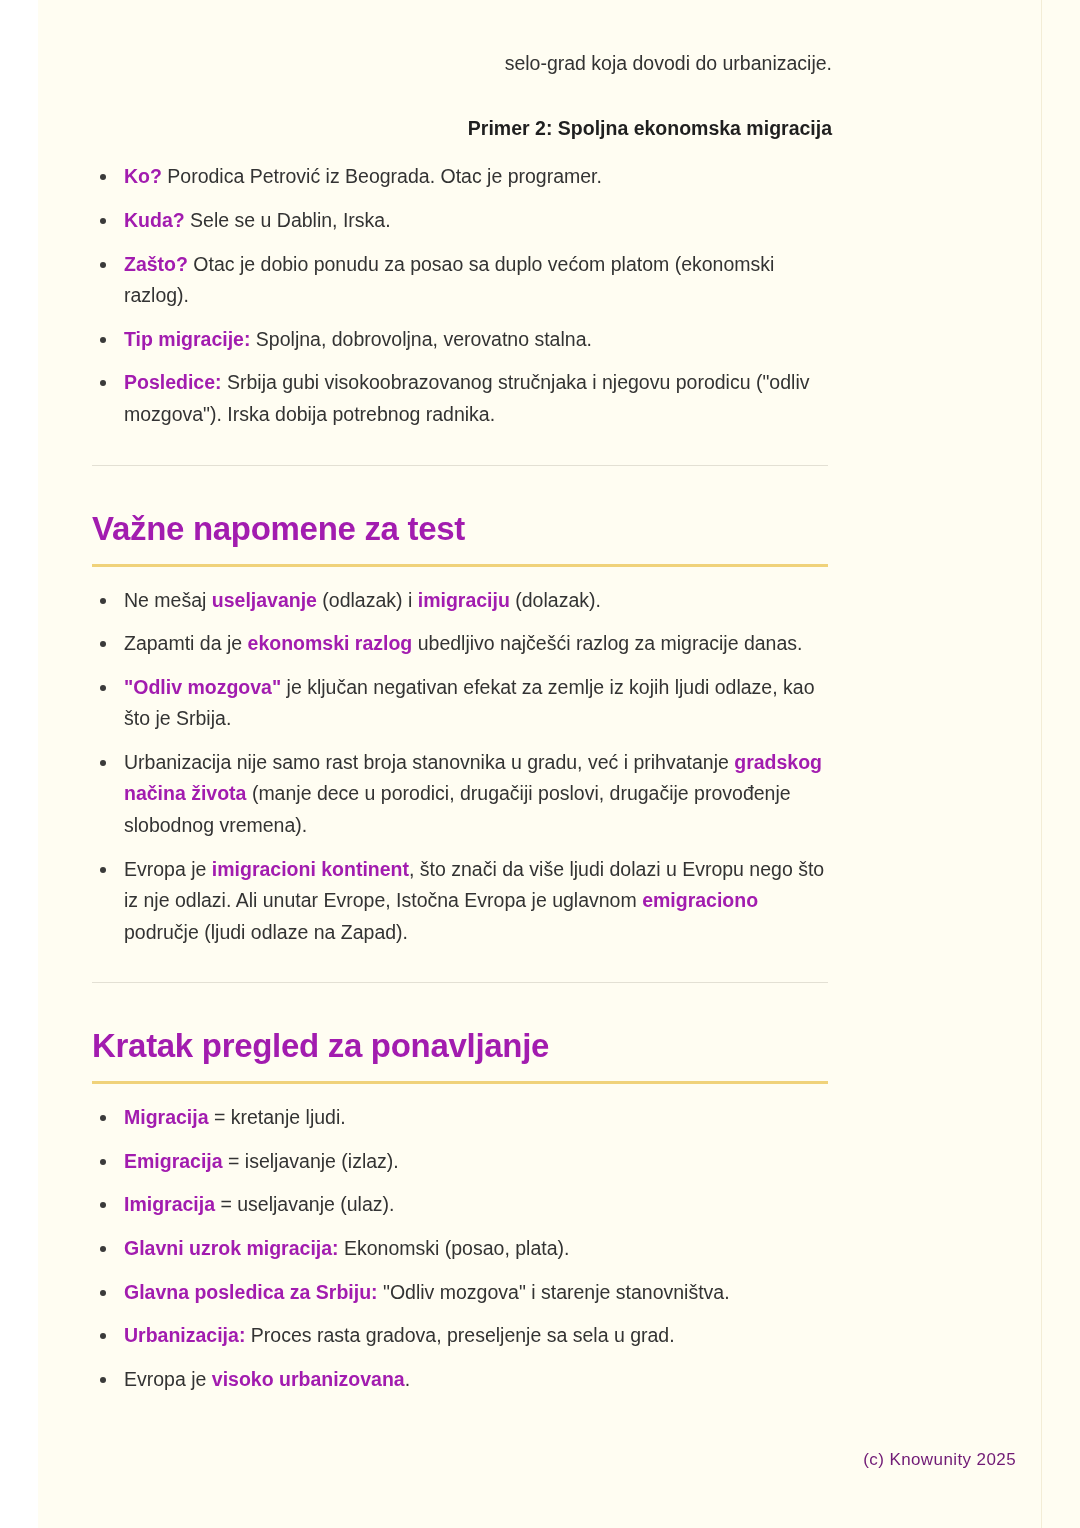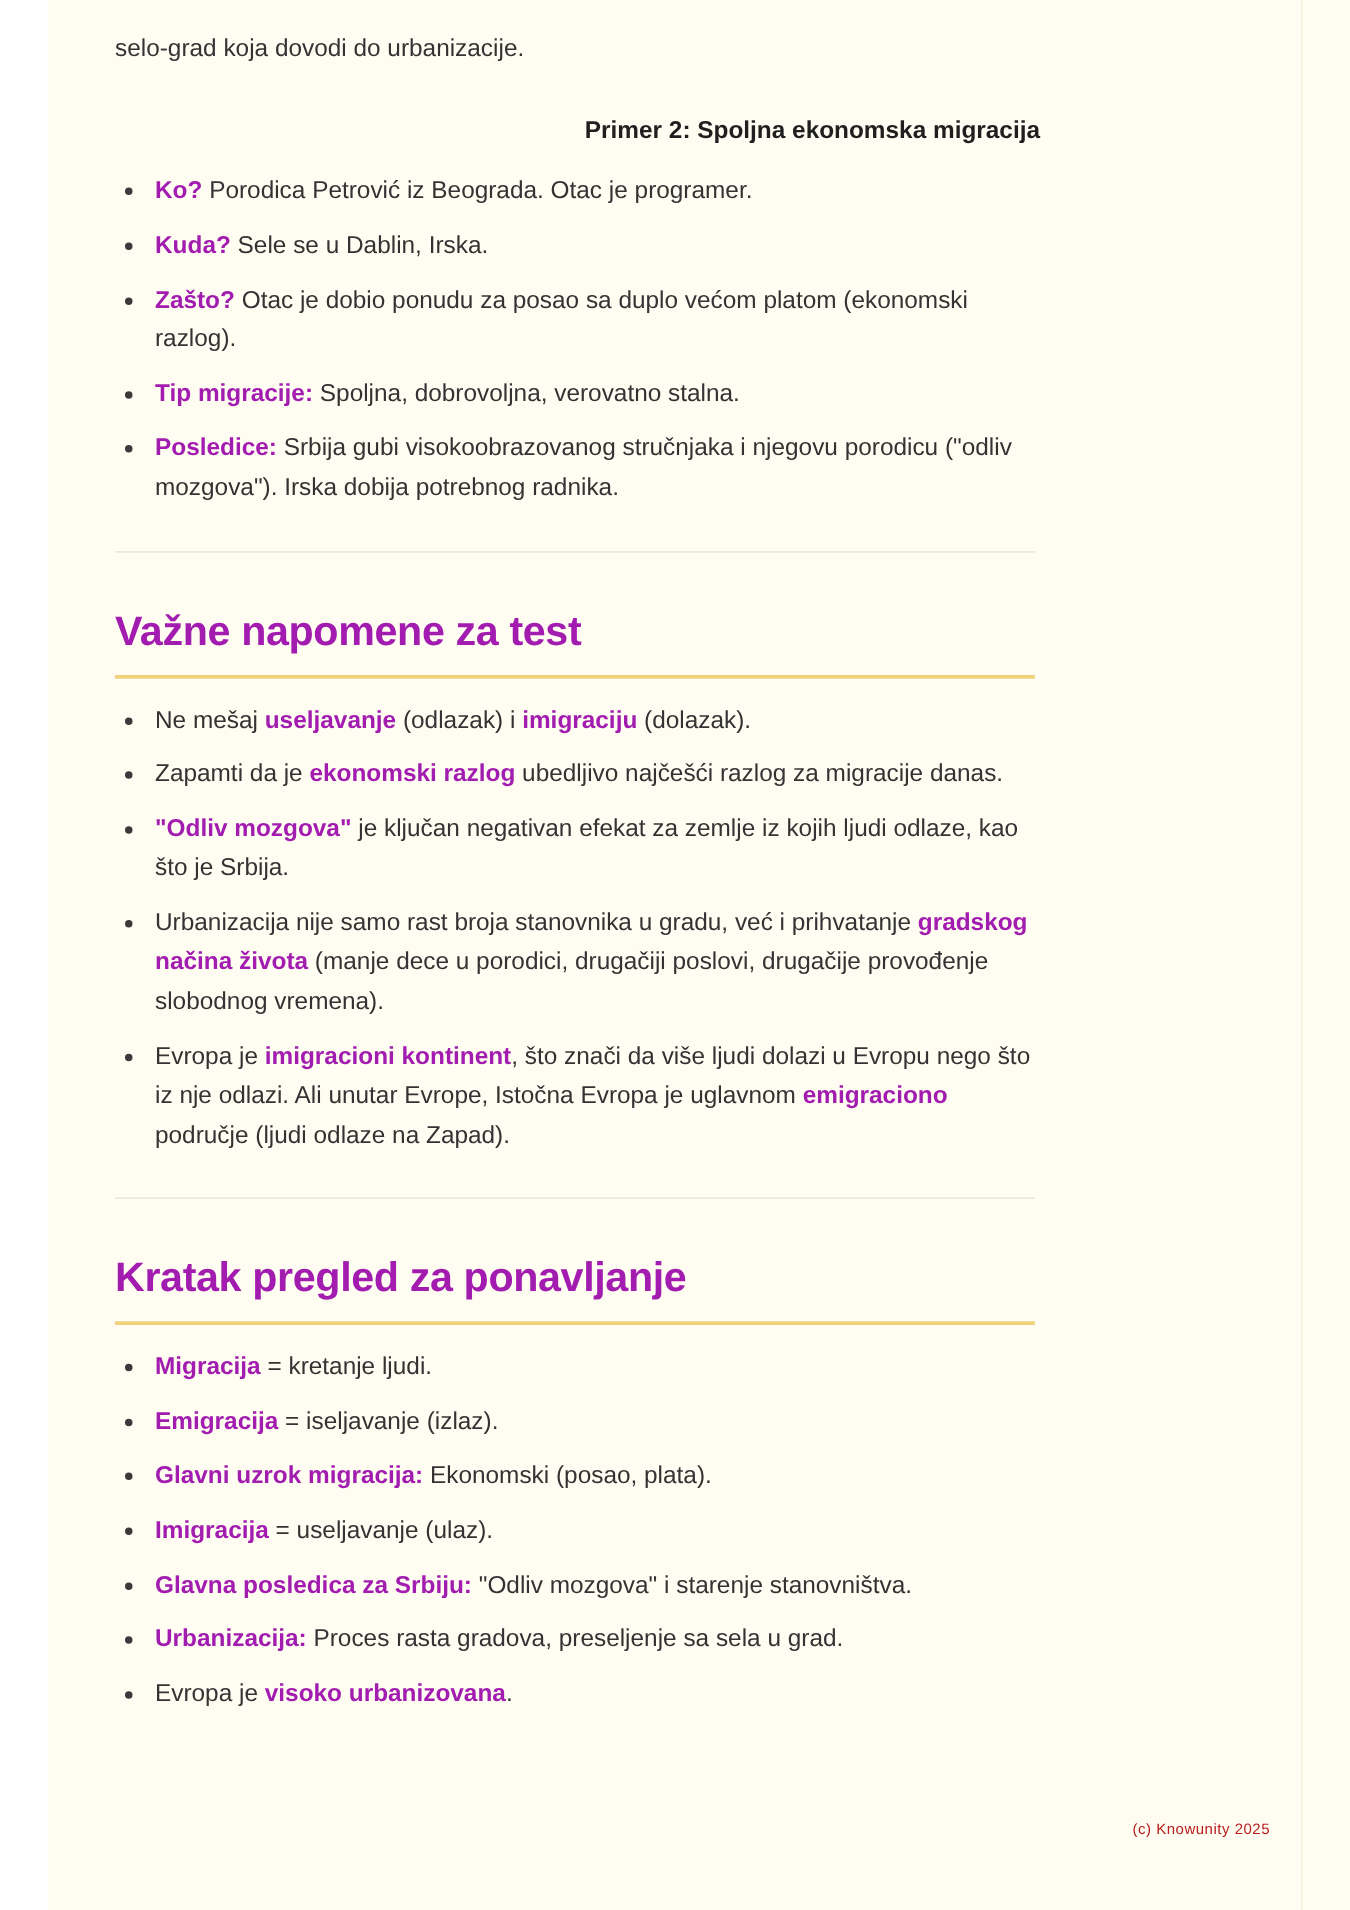--- a/index.html
+++ b/index.html
@@ -44,21 +44,22 @@
     top: 0;
     width: 740px;
   }
   .para {
     font-size: 19.5px;
     line-height: 1.55;
     color: #333333;
     margin: 0;
   }
   .top-line {
-    padding-top: 24px;
+    padding-top: 48px;
+    text-align: right;
   }
   .sub-head {
     font-size: 19.5px;
     font-weight: bold;
     color: #1f1f1f;
     margin: 36px 0 0 0;
     line-height: 1.5;
     text-align: right;
   }
   ul.bullets {
@@ -104,22 +105,22 @@
   .section-rule {
     height: 3px;
     background: #f0d27a;
     width: 736px;
     margin-top: 16px;
   }
   .watermark {
     position: absolute;
     right: 64px;
     bottom: 58px;
-    font-size: 12px;
-    color: #b91c1c;
+    font-size: 17px;
+    color: #701a75;
     letter-spacing: 0.4px;
   }
 </style>
 </head>
 <body>
 
 <div class="page">
   <div class="sheet"></div>
   <div class="sheet-edge-right"></div>
 
@@ -149,22 +150,22 @@
         <li>Evropa je <b>imigracioni kontinent</b>, što znači da više ljudi dolazi u Evropu nego što iz nje odlazi. Ali unutar Evrope, Istočna Evropa je uglavnom <b>emigraciono</b> područje (ljudi odlaze na Zapad).</li>
       </ul>
 
     <div class="divider"></div>
 
     <h2 class="section">Kratak pregled za ponavljanje</h2>
     <div class="section-rule"></div>
     <ul class="bullets" id="summary-list">
         <li><b>Migracija</b> = kretanje ljudi.</li>
         <li><b>Emigracija</b> = iseljavanje (izlaz).</li>
+        <li><b>Imigracija</b> = useljavanje (ulaz).</li>
         <li><b>Glavni uzrok migracija:</b> Ekonomski (posao, plata).</li>
-        <li><b>Imigracija</b> = useljavanje (ulaz).</li>
         <li><b>Glavna posledica za Srbiju:</b> "Odliv mozgova" i starenje stanovništva.</li>
         <li><b>Urbanizacija:</b> Proces rasta gradova, preseljenje sa sela u grad.</li>
         <li>Evropa je <b>visoko urbanizovana</b>.</li>
       </ul>
 
   </div>
 
   <div class="watermark">(c) Knowunity 2025</div>
 </div>
 

